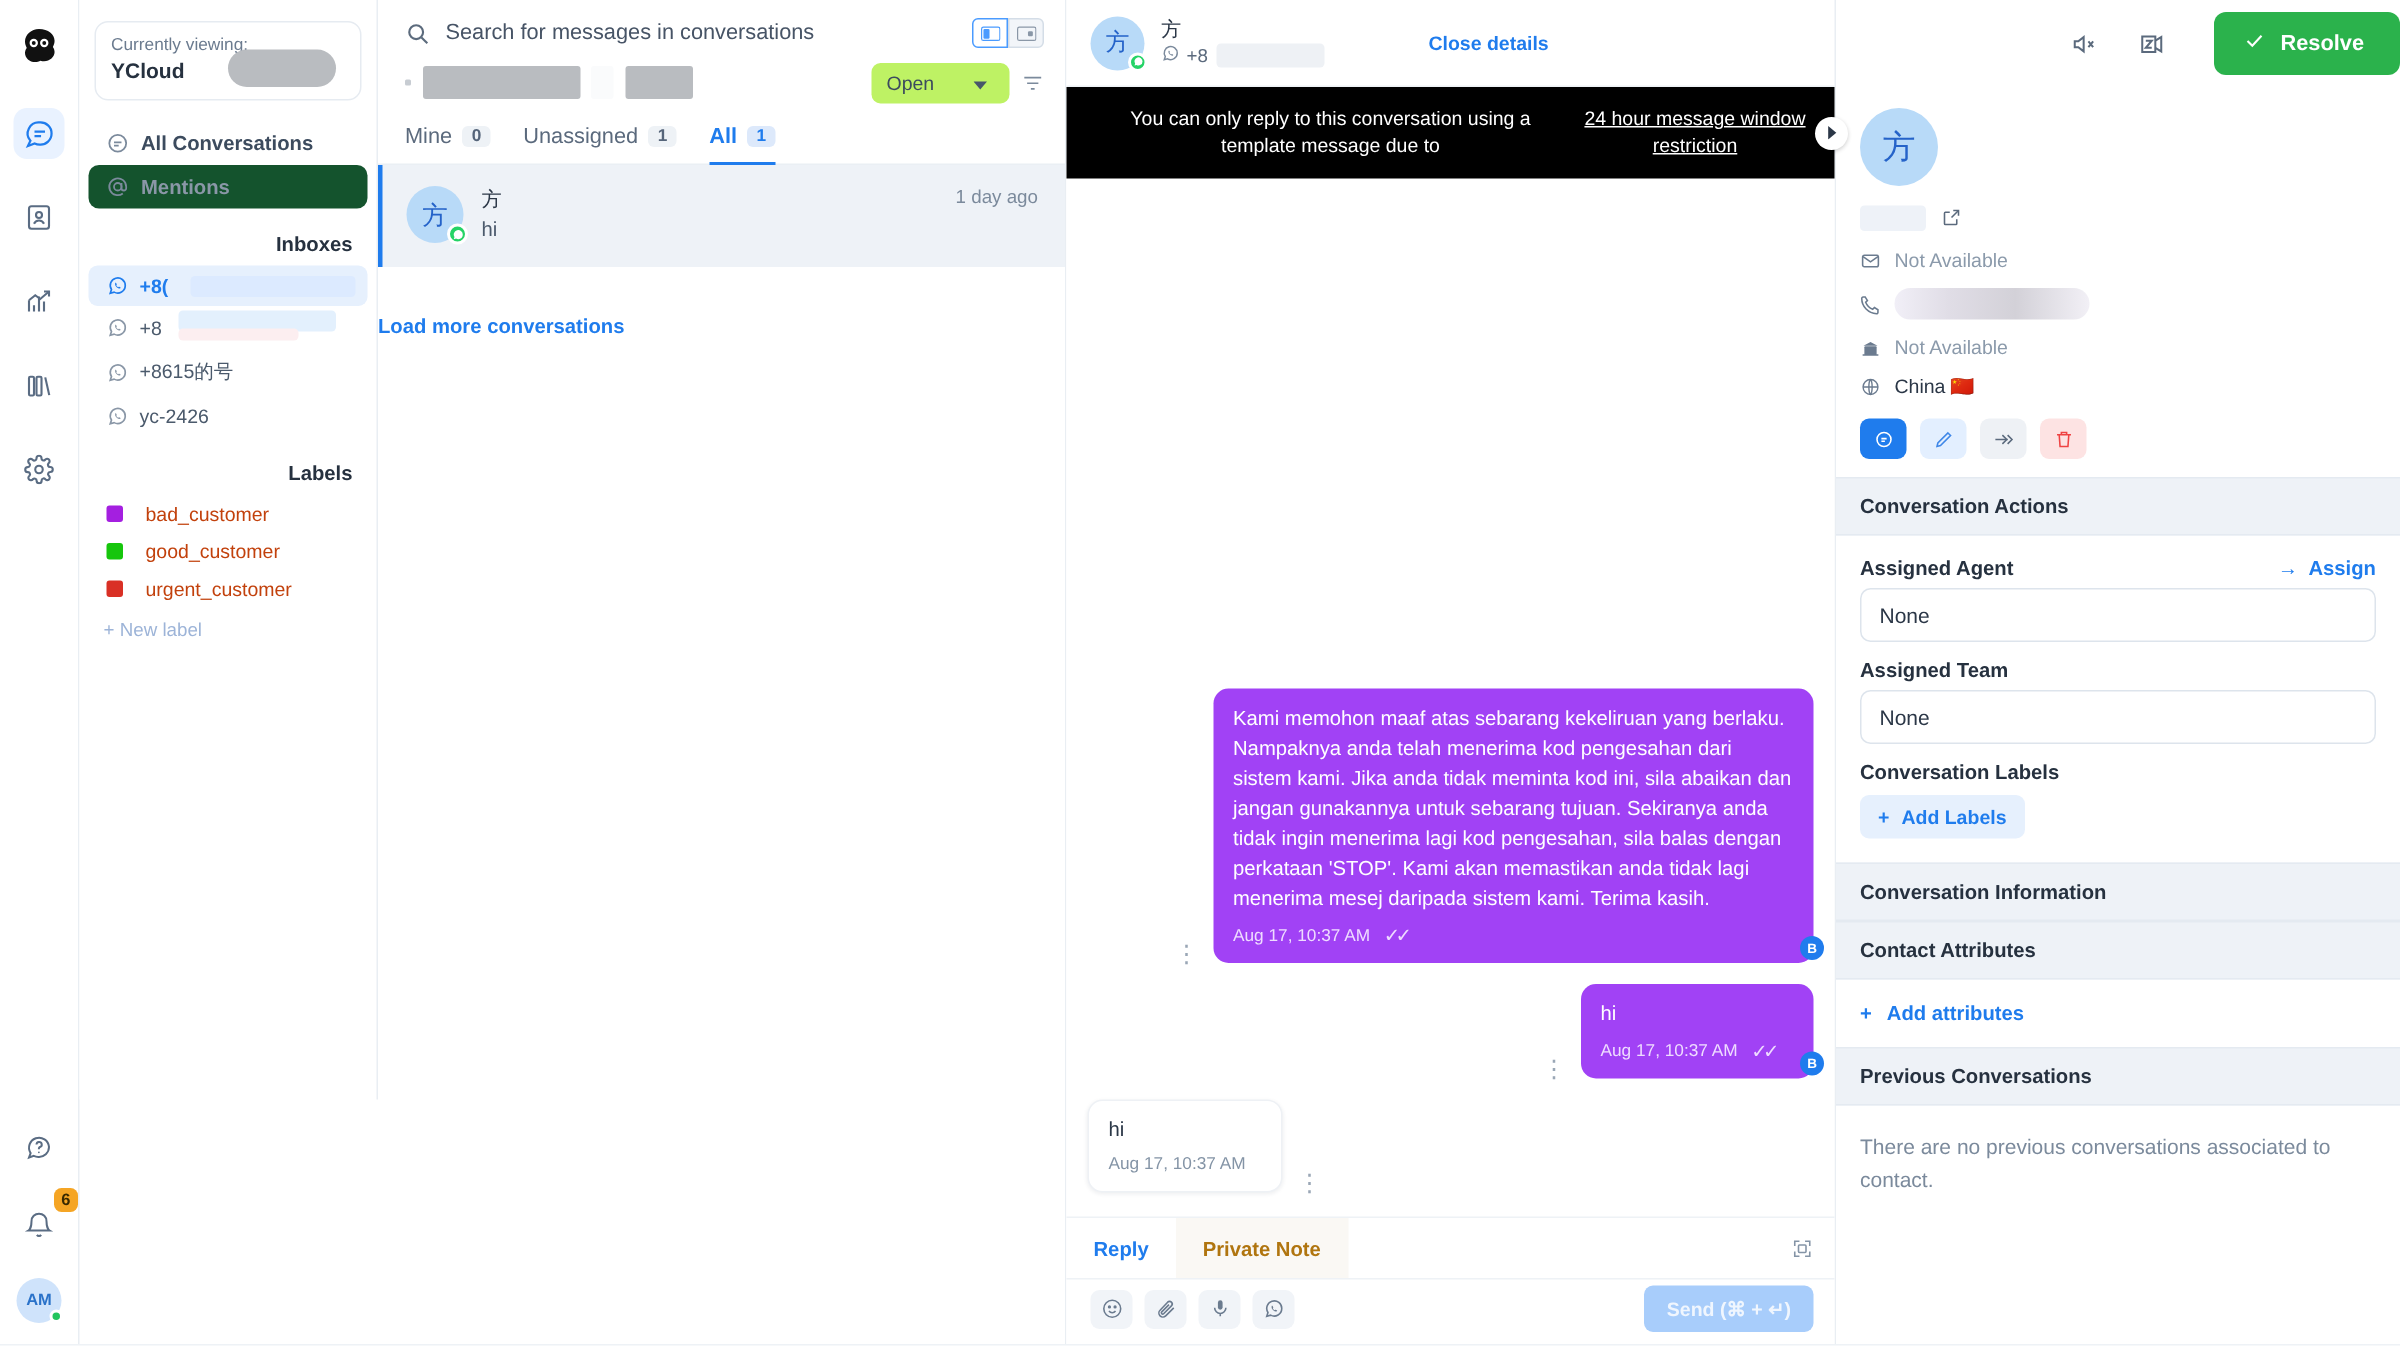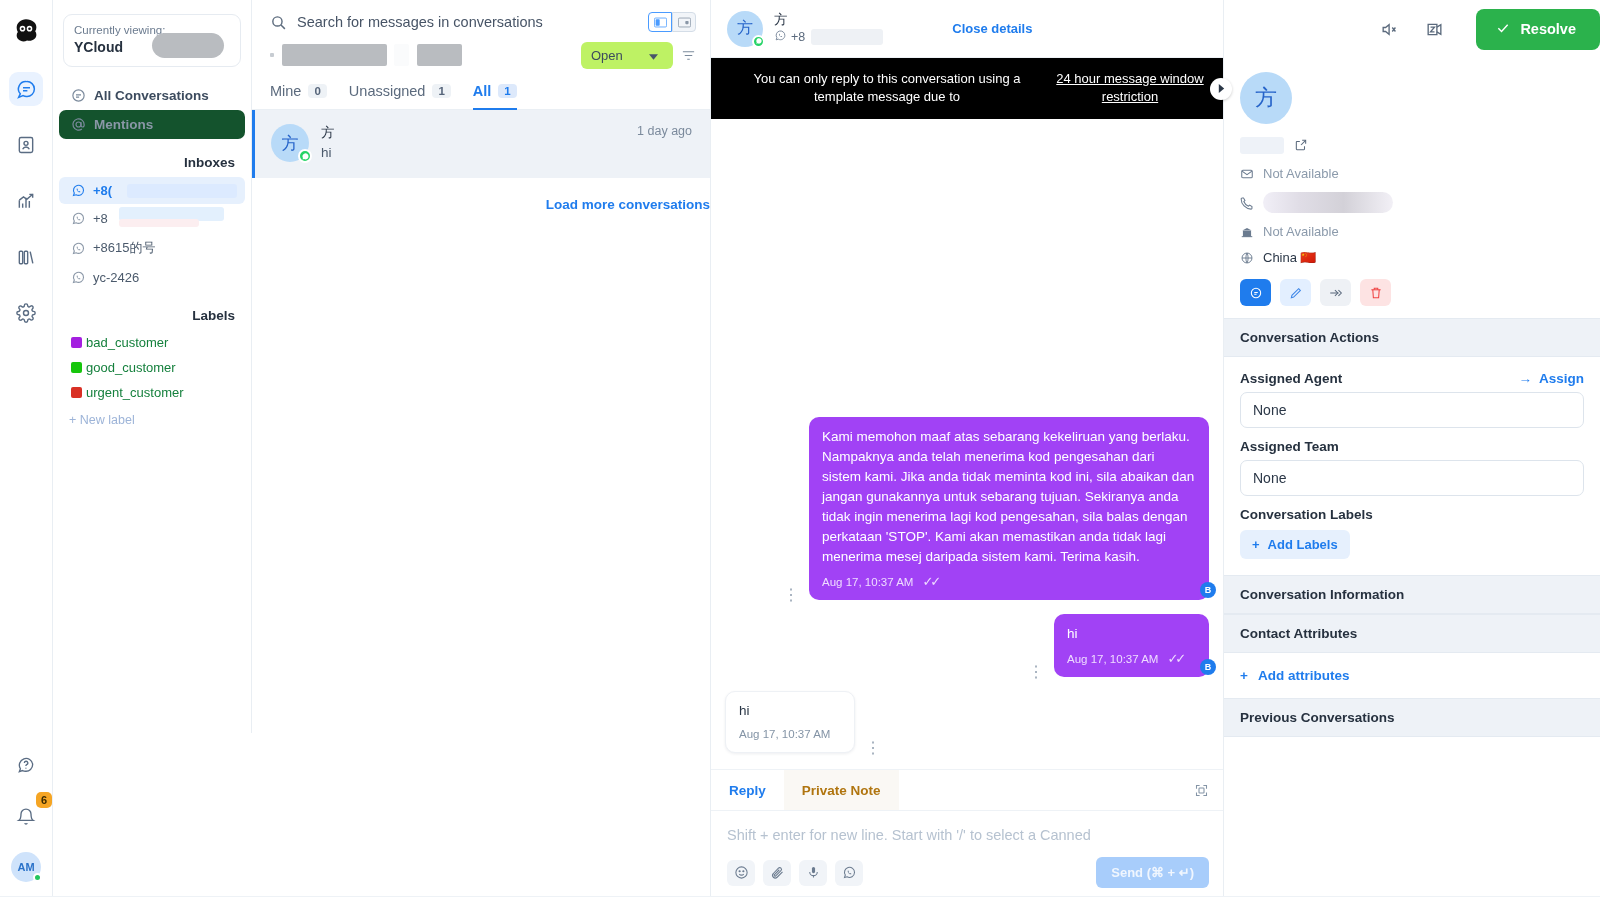--- a/index.html
+++ b/index.html
@@ -84,22 +84,22 @@
   .inbox-item.active { background: #e6f0fd; color: #1f7ced; font-weight: 600; }
   .wa { width: 15px; height: 15px; flex: 0 0 15px; color:#8a97a7; }
   .inbox-item.active .wa { color:#1f7ced; }
   .redact-line {
     position:absolute; height: 14px; border-radius: 3px;
   }
   .add-link {
     font-size: 12.5px; color: #9db4d8; padding: 8px 16px; cursor: pointer;
   }
   .label-item {
-    display: flex; align-items: center; gap: 4px;
-    padding: 5px 18px; font-size: 13px; color: #15803d; cursor: pointer;
+    display: flex; align-items: center; gap: 15px;
+    padding: 5px 18px; font-size: 13px; color: #c2410c; cursor: pointer;
   }
   .swatch { width: 11px; height: 11px; border-radius: 2px; flex:0 0 11px;}
 
   
   .convlist {
     width: 459px; flex: 0 0 459px; height: 900px;
     background: #fff; border-right: 1px solid #e9eef3;
   }
   .search-row {
     display: flex; align-items: center; gap: 10px;
@@ -165,22 +165,22 @@
     position: absolute; right: -3px; bottom: -1px;
     width: 14px; height: 14px; border-radius: 50%;
     background: #25d366; border: 2px solid #fff;
     display:flex;align-items:center;justify-content:center;
   }
   .conv-main { flex: 1; min-width: 0; }
   .conv-name { font-size: 13.5px; color: #2b3747; line-height: 17px; }
   .conv-preview { font-size: 13.5px; color: #4b5a6c; margin-top: 4px; }
   .conv-time { font-size: 12.5px; color: #7b8a9c; white-space: nowrap; }
   .load-more {
-    text-align: right; font-size: 13.5px; font-weight: 700;
-    color: #1f7ced; padding: 19px 0; cursor: pointer;
+    text-align: left; font-size: 13.5px; font-weight: 700;
+    color: #1f7ced; padding: 32px 0; cursor: pointer;
   }
 
   
   .mainpanel {
     width: 513px; flex: 0 0 513px; height: 900px;
     display: flex; flex-direction: column;
     border-right: 1px solid #e9eef3; background: #fff;
     position: relative;
   }
   .conv-header {
@@ -675,21 +675,20 @@
       <div class="reply-tabs">
         <div class="rtab active">Reply</div>
         <div class="rtab note">Private Note</div>
         <span class="expand-ico">
           <svg width="15" height="15" viewBox="0 0 24 24" fill="none" stroke="currentColor" stroke-width="1.7">
               <path d="M4 9V4h5M20 9V4h-5M4 15v5h5M20 15v5h-5"></path>
               <rect x="8" y="8" width="8" height="8" rx="1"></rect>
             </svg>
         </span>
       </div>
-      <div class="reply-placeholder">Shift + enter for new line. Start with '/' to select a Canned</div>
       <div class="reply-actions">
         <span class="action-btn">
           <svg width="15" height="15" viewBox="0 0 24 24" fill="none" stroke="currentColor" stroke-width="1.7">
               <circle cx="12" cy="12" r="9"></circle>
               <path d="M8.5 14.5c.9 1.1 2.1 1.7 3.5 1.7s2.6-.6 3.5-1.7"></path>
               <circle cx="9" cy="10" r=".9" fill="currentColor"></circle>
               <circle cx="15" cy="10" r=".9" fill="currentColor"></circle>
             </svg>
         </span>
         <span class="action-btn">
@@ -821,20 +820,21 @@
       </div>
     </div>
 
     <div class="accordion-head">Conversation Information</div>
     <div class="accordion-head">Contact Attributes</div>
     <div class="add-attr">
       <span>+</span>
       <span>Add attributes</span>
     </div>
     <div class="accordion-head">Previous Conversations</div>
+    <div class="prev-empty">There are no previous conversations associated to contact.</div>
   </div>
 
   <div class="topright">
     <span class="tr-ico">
       <svg width="19" height="19" viewBox="0 0 24 24" fill="none" stroke="currentColor" stroke-width="1.7">
           <path d="M4 9.5h3L11.5 6v12L7 14.5H4z"></path>
           <path d="M15.5 9.5l4 5M19.5 9.5l-4 5"></path>
         </svg>
     </span>
     <span class="tr-ico">

